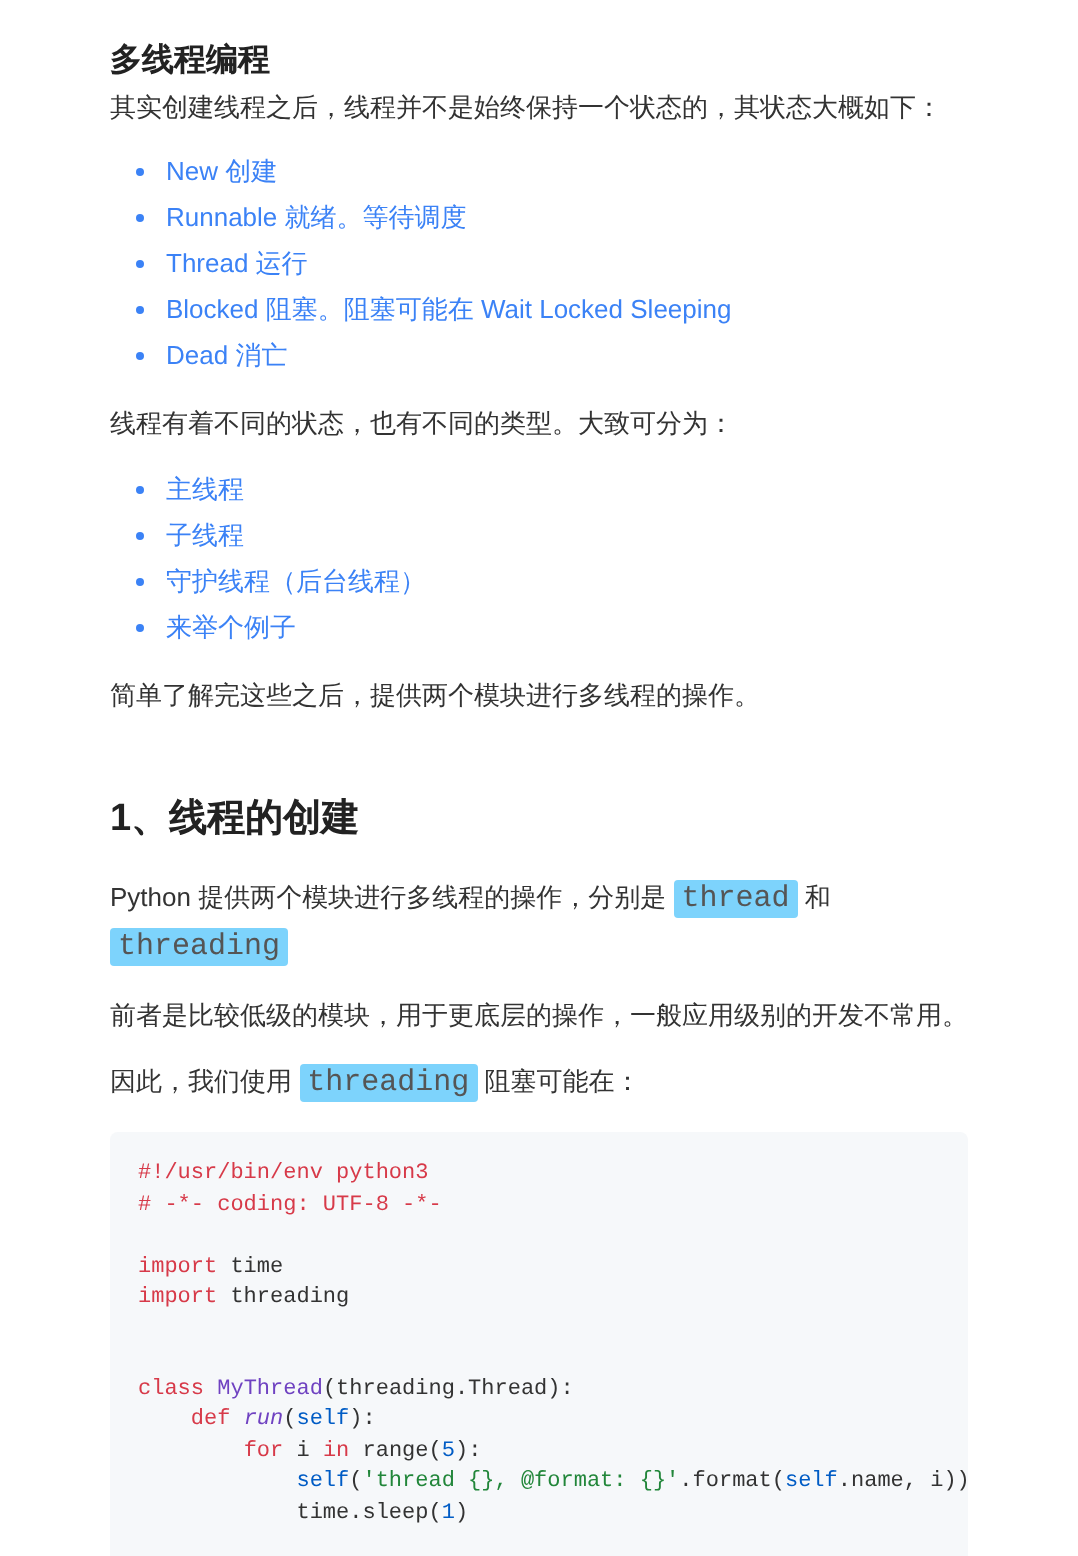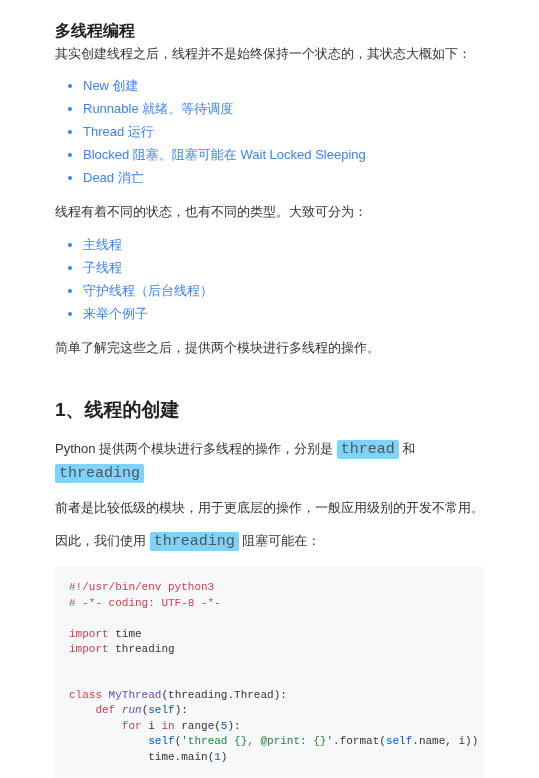--- a/index.html
+++ b/index.html
@@ -105,22 +105,22 @@
 <pre class="code-block"><span class="c-comment">#!/usr/bin/env python3</span>
 <span class="c-comment"># -*- coding: UTF-8 -*-</span>
 
 <span class="c-import">import</span><span> time</span>
 <span class="c-import">import</span><span> threading</span>
 
 
 <span class="c-keyword">class</span><span class="c-class"> MyThread</span><span>(threading.Thread):</span>
     <span class="c-keyword">def</span><span class="c-func"> run</span><span>(</span><span class="c-self">self</span><span>):</span>
         <span class="c-keyword">for</span><span> i </span><span class="c-keyword">in</span><span> range</span><span>(</span><span class="c-num">5</span><span>):</span>
-            <span class="c-builtin">self</span><span>(</span><span class="c-string">'thread {}, @print: {}'</span><span>.format(</span><span class="c-self">self</span><span>.name, i))</span>
-            <span>time.main(</span><span class="c-num">1</span><span>)</span>
+            <span class="c-builtin">self</span><span>(</span><span class="c-string">'thread {}, @format: {}'</span><span>.format(</span><span class="c-self">self</span><span>.name, i))</span>
+            <span>time.sleep(</span><span class="c-num">1</span><span>)</span>
 
 
 <span class="c-keyword">def</span><span class="c-func"> main</span><span>():</span>
     
 
     
     
     
     
         

